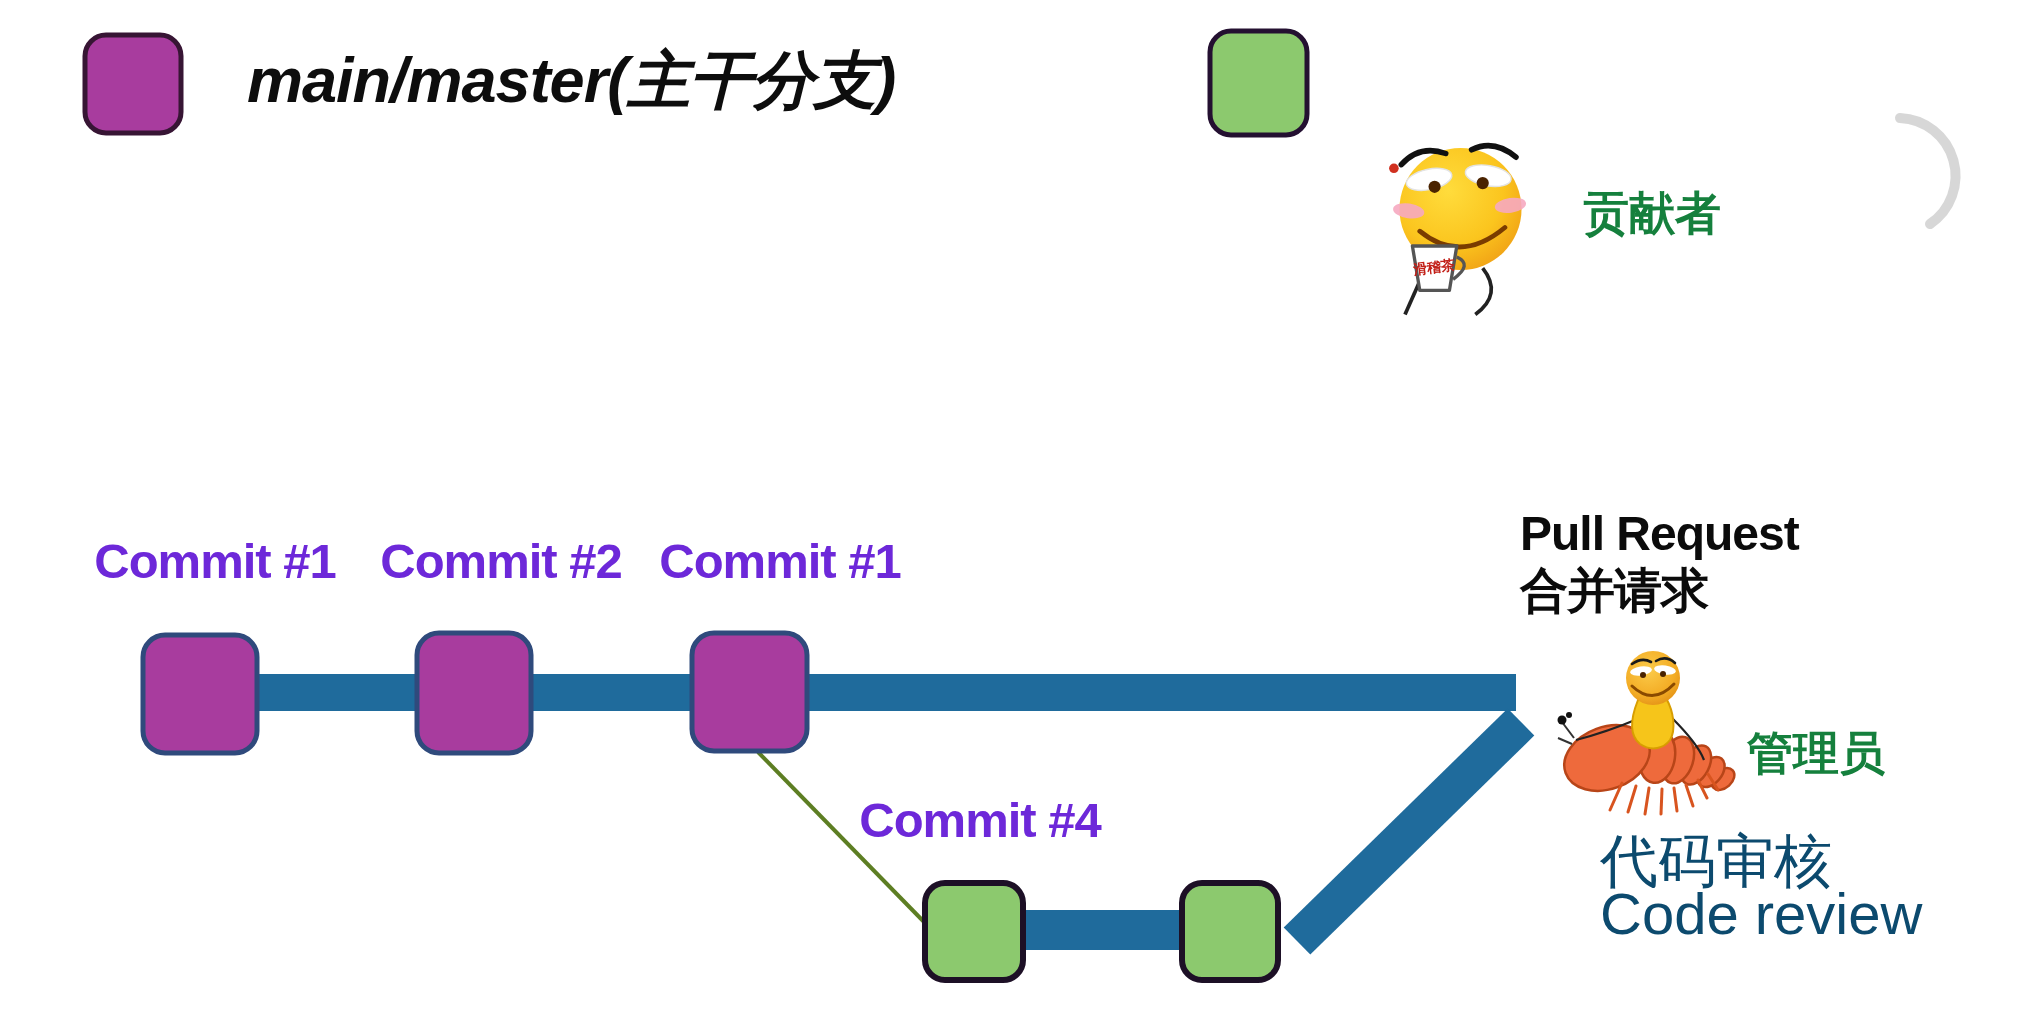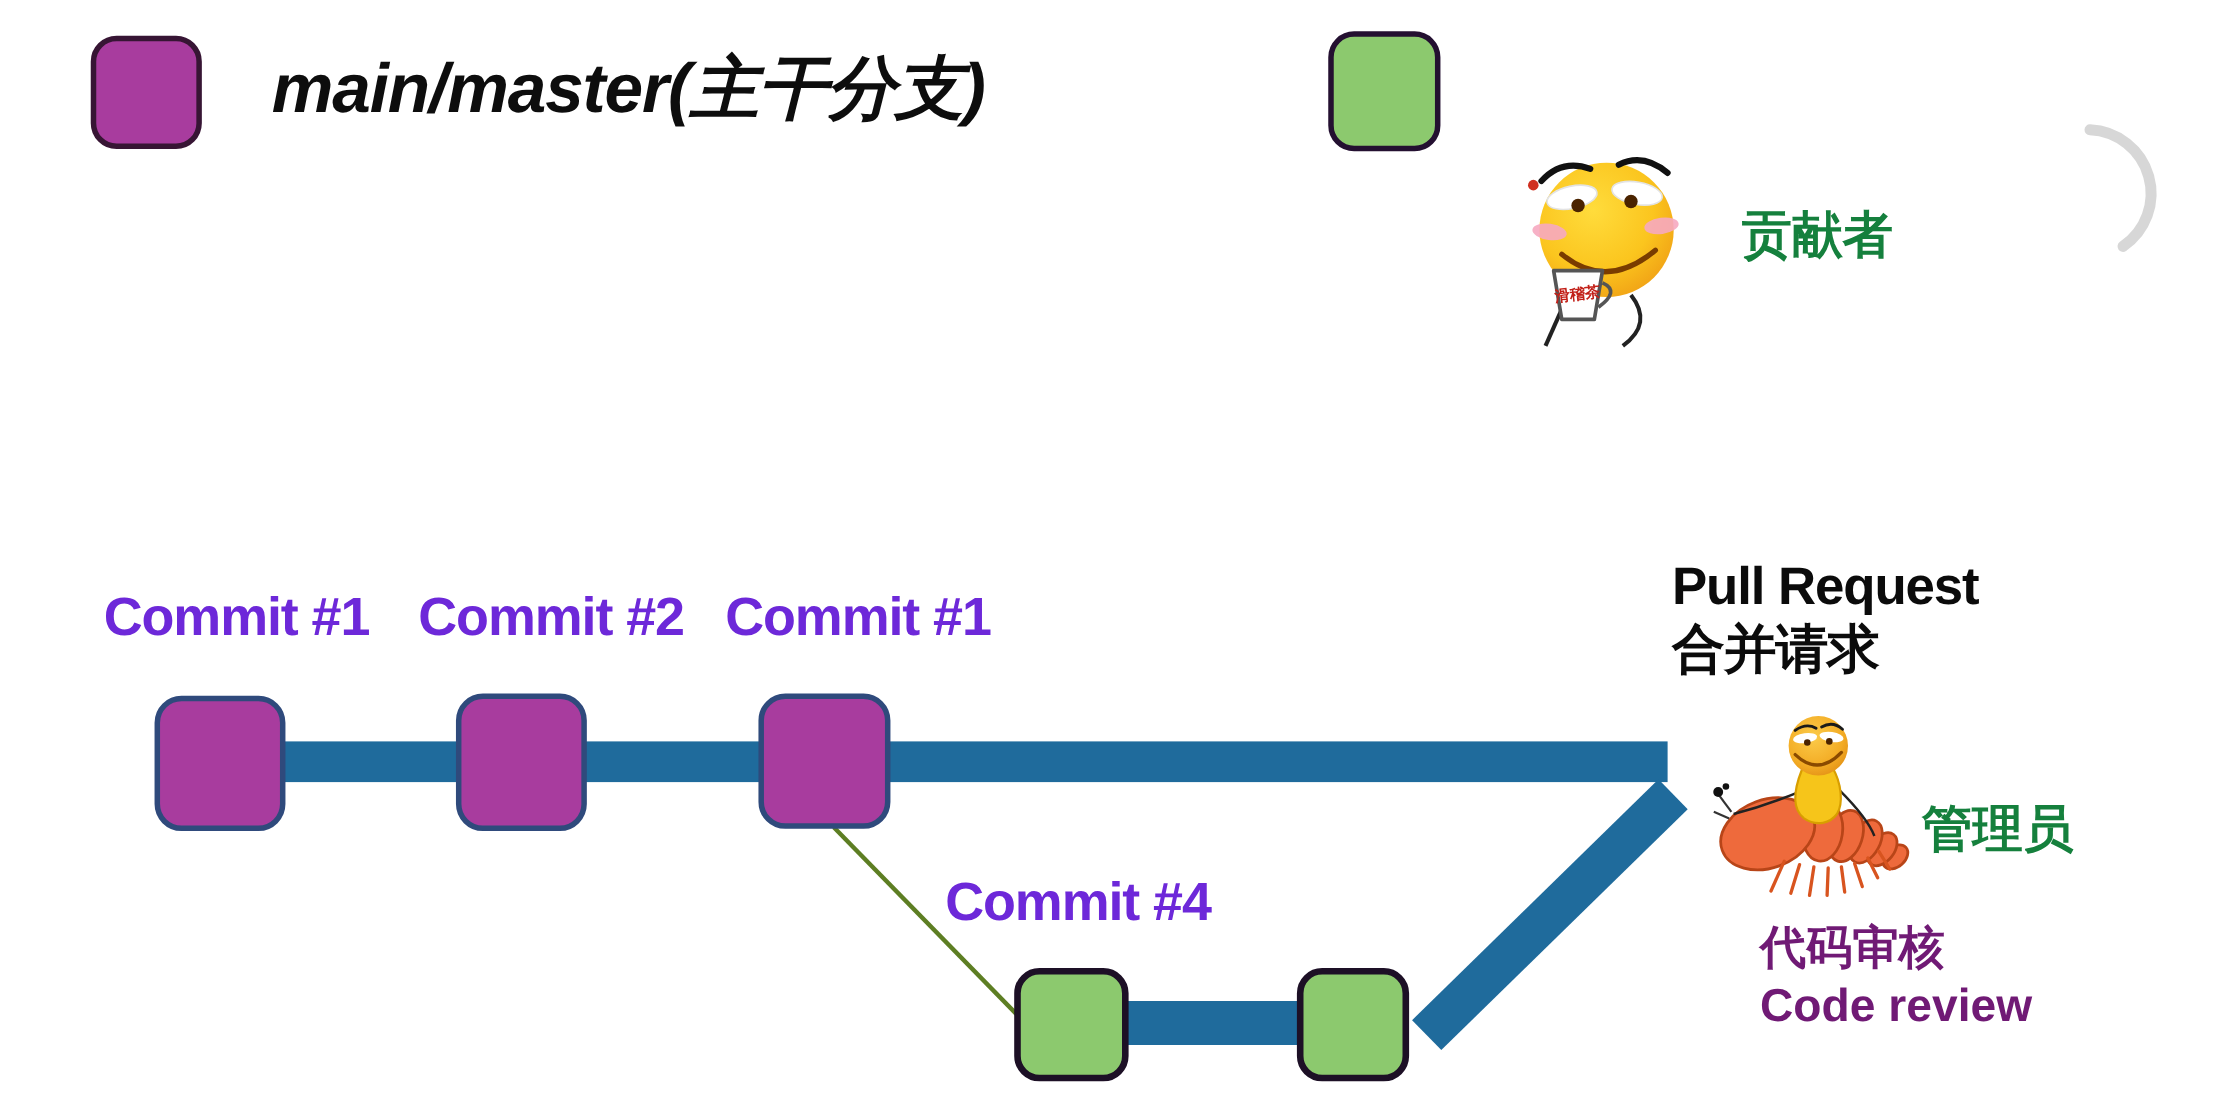--- a/index.html
+++ b/index.html
@@ -16,21 +16,21 @@
     font-size:63px;font-weight:900;letter-spacing:-1px;color:#0d0d0d;
   }
   .commit-label{
     font-size:49px;font-weight:800;letter-spacing:-1px;color:#6d28d9;
     transform:translateX(-50%);
   }
   .pr-block{
     font-size:48px;font-weight:800;line-height:57px;color:#0b0b0b;letter-spacing:-1px;
   }
   .role-label{font-size:46px;font-weight:900;color:#15803d;}
-  .review-block{font-size:42px;font-weight:700;line-height:53px;color:#701a75;}
+  .review-block{font-size:58px;font-weight:400;line-height:53px;color:#0c4a6e;}
   svg{display:block;}
   #diagram-svg{position:absolute;left:0;top:0;}
 </style>
 </head>
 <body>
 
 <div id="stage">
 
   <svg id="diagram-svg" width="2028" height="1013" viewBox="0 0 2028 1013">
     <defs>

